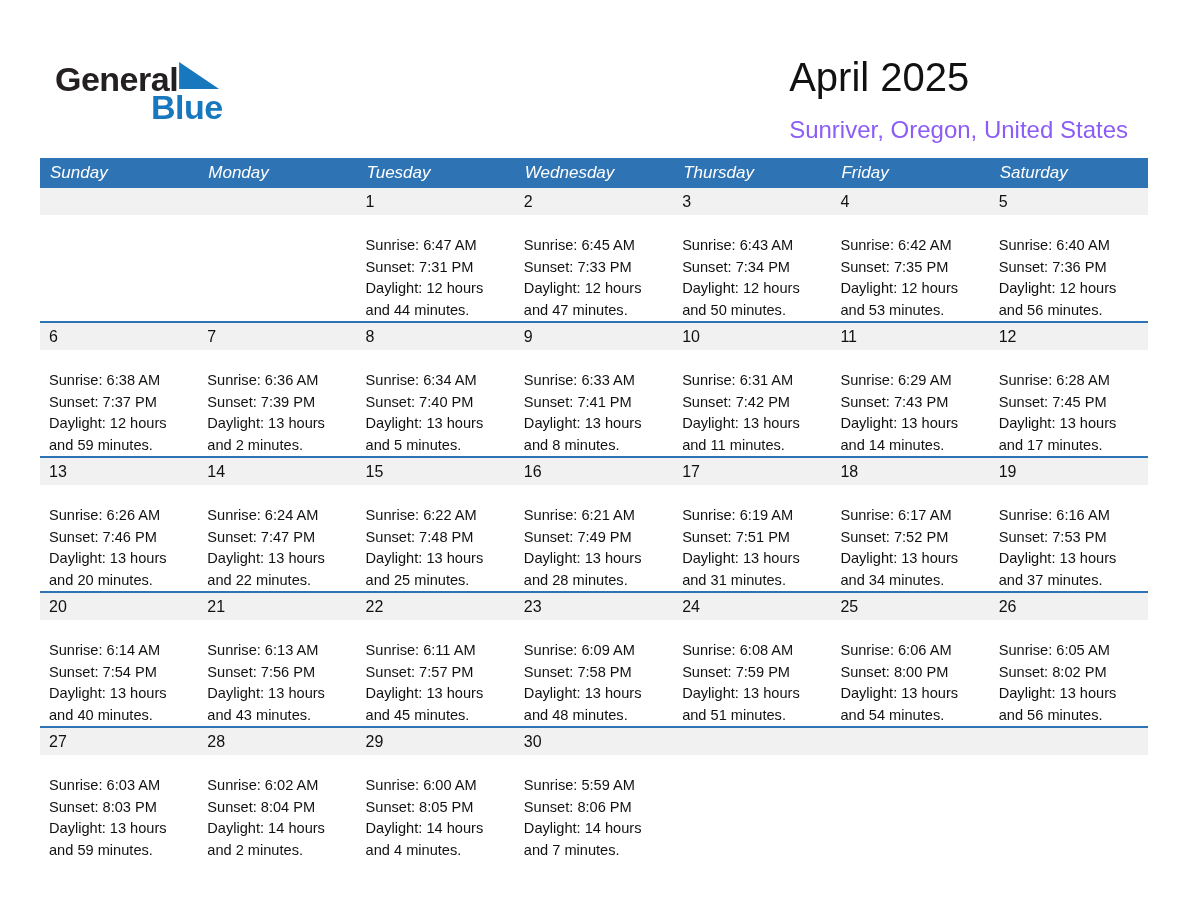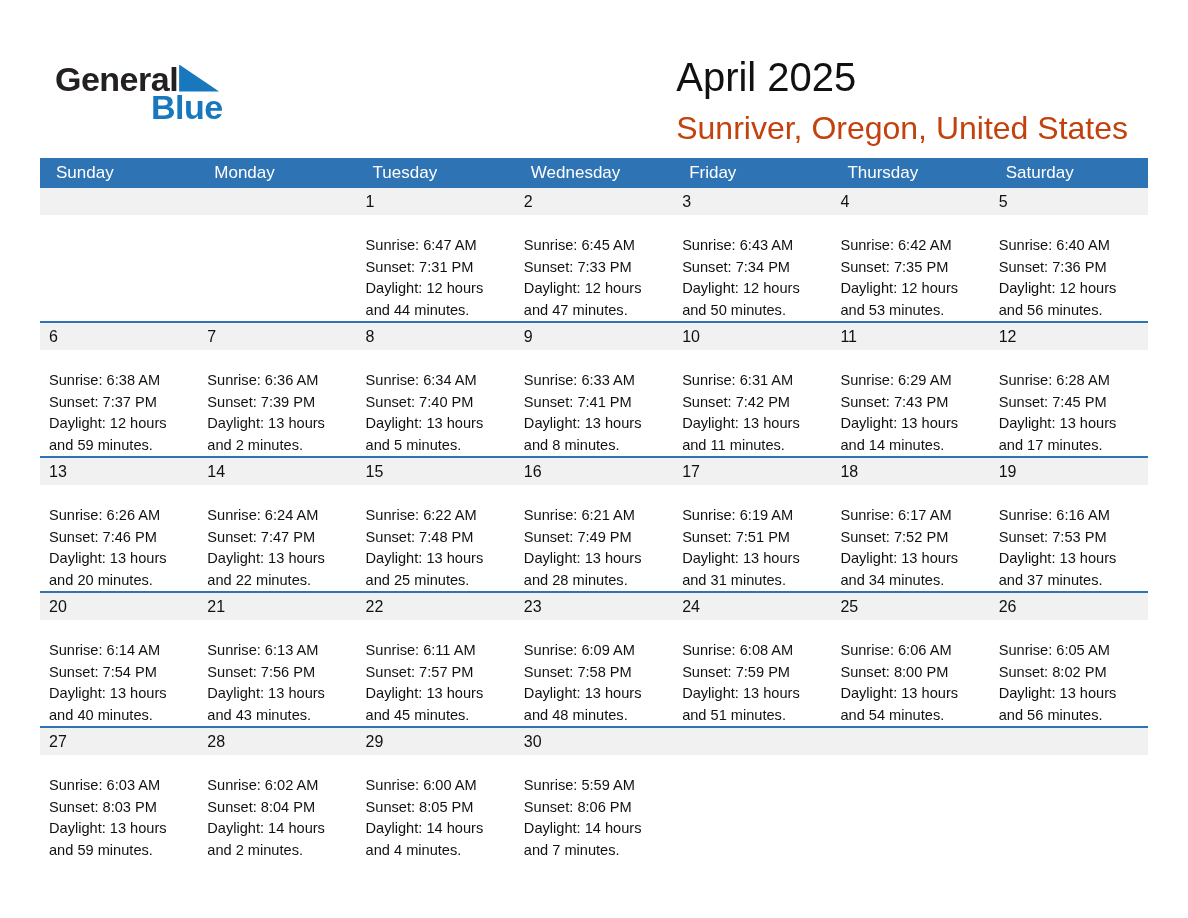--- a/index.html
+++ b/index.html
@@ -7,44 +7,44 @@
     width:1188px; height:918px;
     font-family:"Liberation Sans", sans-serif;
     color:#1a1a1a;
     position:relative;
     overflow:hidden;
   }
   .page { position:absolute; inset:0; }
 
   
   .logo { position:absolute; left:55px; top:62px; line-height:1; }
-  .logo-row { display:flex; align-items:center; }
+  .logo-row { display:flex; align-items:flex-start; }
   .logo-general {
     font-size:34px; font-weight:600; color:#242021; letter-spacing:-0.5px;
   }
   .logo-triangle {
     display:inline-block; width:40px; height:27px; margin-left:1px; margin-bottom:2px;
     background:#1878be;
     clip-path:polygon(0 0, 100% 100%, 0 100%);
   }
   .logo-blue {
     font-size:34px; font-weight:600; color:#1878be; letter-spacing:-0.5px;
     margin-left:96px; margin-top:-6px;
   }
   .title-block { position:absolute; right:60px; top:55px; text-align:left; }
   .cal-title { font-size:40px; font-weight:400; color:#111; }
-  .cal-subtitle { font-size:32px; font-weight:400; color:#c2410c; margin-top:10px; }
+  .cal-subtitle { font-size:24px; font-weight:400; color:#8b5cf6; margin-top:16px; }
 
   
   .calendar { position:absolute; left:40px; top:158px; width:1108px; }
   .cal-header { display:flex; background:#2e73b4; height:30px; }
   .cal-head-cell {
     flex:1; color:#ffffff; font-size:17px; line-height:30px;
-    padding-left:16px; box-sizing:border-box; font-weight:400;
-    overflow:hidden; white-space:nowrap;
+    padding-left:10px; box-sizing:border-box; font-weight:400;
+    overflow:hidden; white-space:nowrap;font-style:italic;
   }
   .cal-week-row {
     display:flex; height:135px; box-sizing:border-box;
     border-top:2px solid #2e73b4;
   }
   .cal-week-row:first-of-type { border-top:none; height:133px; }
   .cal-cell { flex:1; display:flex; flex-direction:column; overflow:hidden; }
   .day-strip {
     height:27px; flex:0 0 27px; background:#f1f1f1;
     font-size:16px; line-height:27px; padding-left:9px; color:#111;
@@ -70,22 +70,22 @@
     <div class="cal-title">April 2025</div>
     <div class="cal-subtitle">Sunriver, Oregon, United States</div>
   </div>
 
   <div class="calendar">
     <div class="cal-header">
         <div class="cal-head-cell">Sunday</div>
         <div class="cal-head-cell">Monday</div>
         <div class="cal-head-cell">Tuesday</div>
         <div class="cal-head-cell">Wednesday</div>
+        <div class="cal-head-cell">Thursday</div>
         <div class="cal-head-cell">Friday</div>
-        <div class="cal-head-cell">Thursday</div>
         <div class="cal-head-cell">Saturday</div>
       </div>
     <div>
         <div class="cal-week-row">
           <div class="cal-cell">
             <div class="day-strip"></div>
             <div class="cell-body"></div>
           </div>
           <div class="cal-cell">
             <div class="day-strip"></div>

